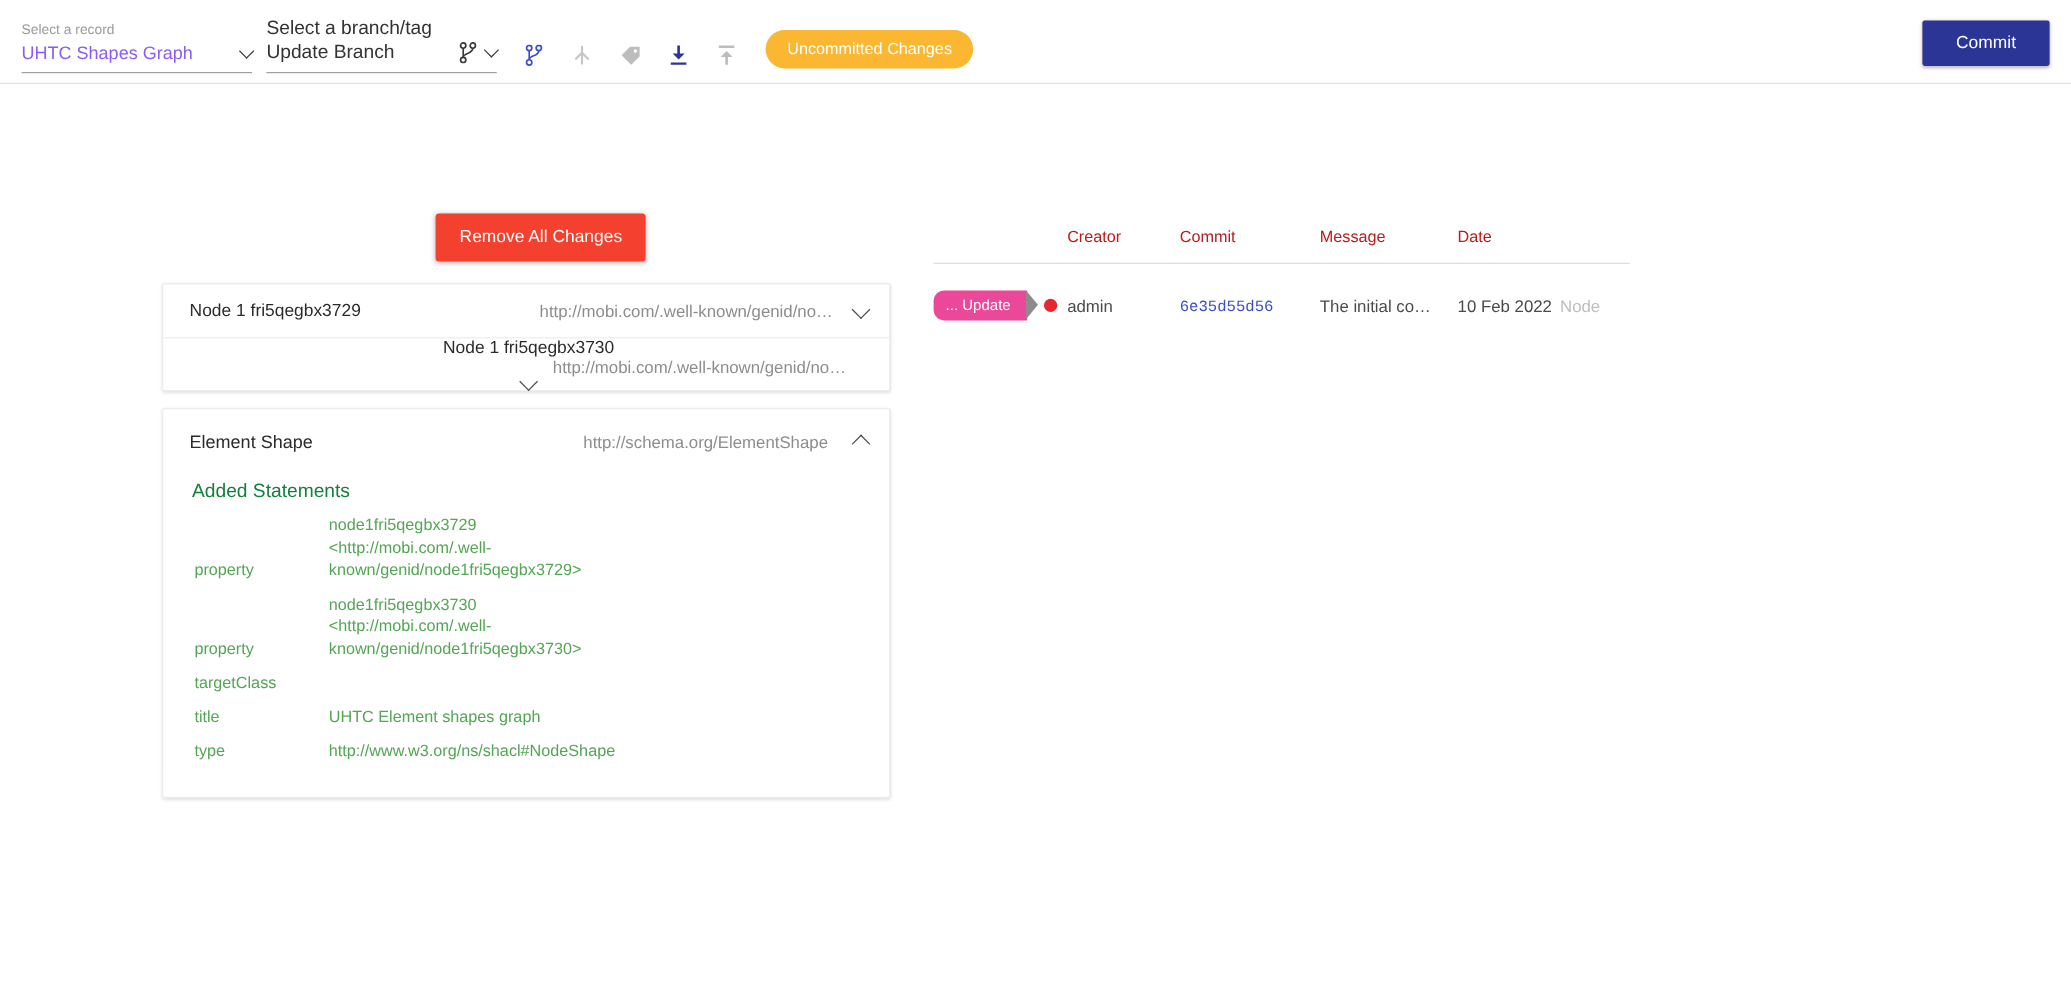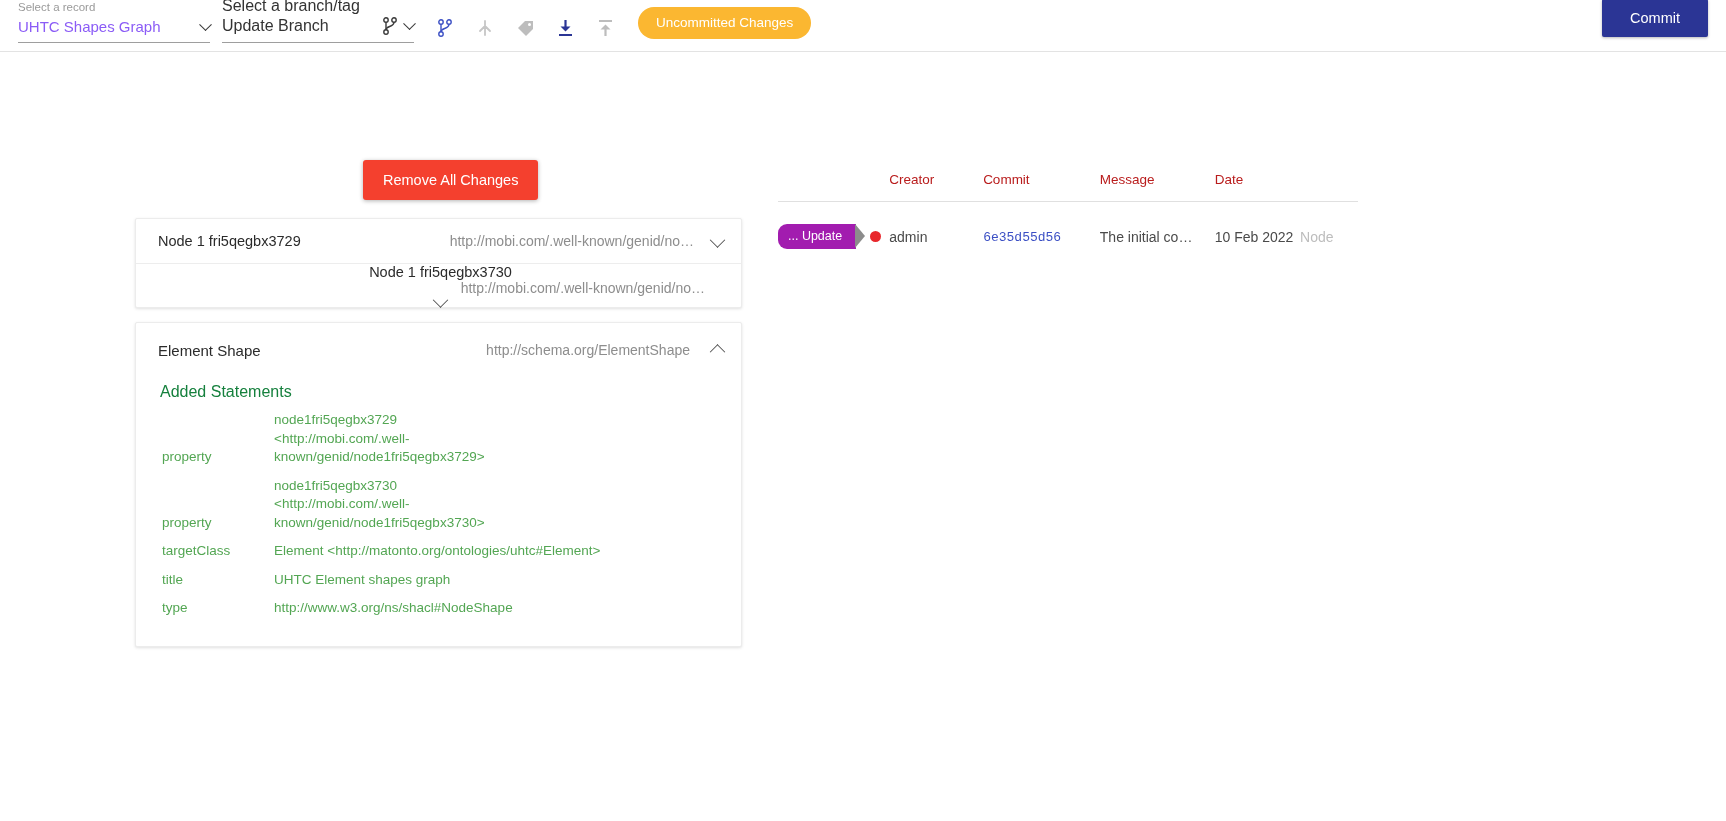--- a/index.html
+++ b/index.html
@@ -8,21 +8,21 @@
     width: 1726px; height: 821px;
     background: #ffffff;
     font-family: "Liberation Sans", sans-serif;
     color: #333333;
     overflow: hidden;
   }
 
   
   .header {
     position: relative;
-    height: 52px;
+    height: 70px;
     border-bottom: 1px solid #e3e3e3;
     display: flex;
     align-items: flex-end;
     padding: 0 18px 0 18px;
     justify-content: center;
   }
   .select-group {
     display: flex;
     flex-direction: column;
     justify-content: flex-end;
@@ -234,21 +234,21 @@
   .col-message { width: 120px; }
   .col-date { width: 90px; }
   .col-view { width: 60px; }
 
   .branch-tag {
     display: inline-flex;
     align-items: center;
   }
   .tag-pill {
     position: relative;
-    background: #a21caf;
+    background: #ec4899;
     color: #ffffff;
     font-size: 12.5px;
     line-height: 13px;
     padding: 6px 14px 6px 10px;
     border-radius: 9px 0 0 9px;
     white-space: nowrap;
   }
   .tag-pill:after {
     content: "";
     position: absolute;
@@ -380,21 +380,20 @@
       <div class="stmt">
         <span class="stmt-pred">property</span>
         <span class="stmt-obj">node1fri5qegbx3729 &lt;http://mobi.com/.well-known/genid/node1fri5qegbx3729&gt;</span>
       </div>
       <div class="stmt">
         <span class="stmt-pred">property</span>
         <span class="stmt-obj">node1fri5qegbx3730 &lt;http://mobi.com/.well-known/genid/node1fri5qegbx3730&gt;</span>
       </div>
       <div class="stmt">
         <span class="stmt-pred">targetClass</span>
-        <span class="stmt-obj wide">Element &lt;http://matonto.org/ontologies/uhtc#Element&gt;</span>
       </div>
       <div class="stmt">
         <span class="stmt-pred">title</span>
         <span class="stmt-obj wide">UHTC Element shapes graph</span>
       </div>
       <div class="stmt">
         <span class="stmt-pred">type</span>
         <span class="stmt-obj wide">http://www.w3.org/ns/shacl#NodeShape</span>
       </div>
     </div>

